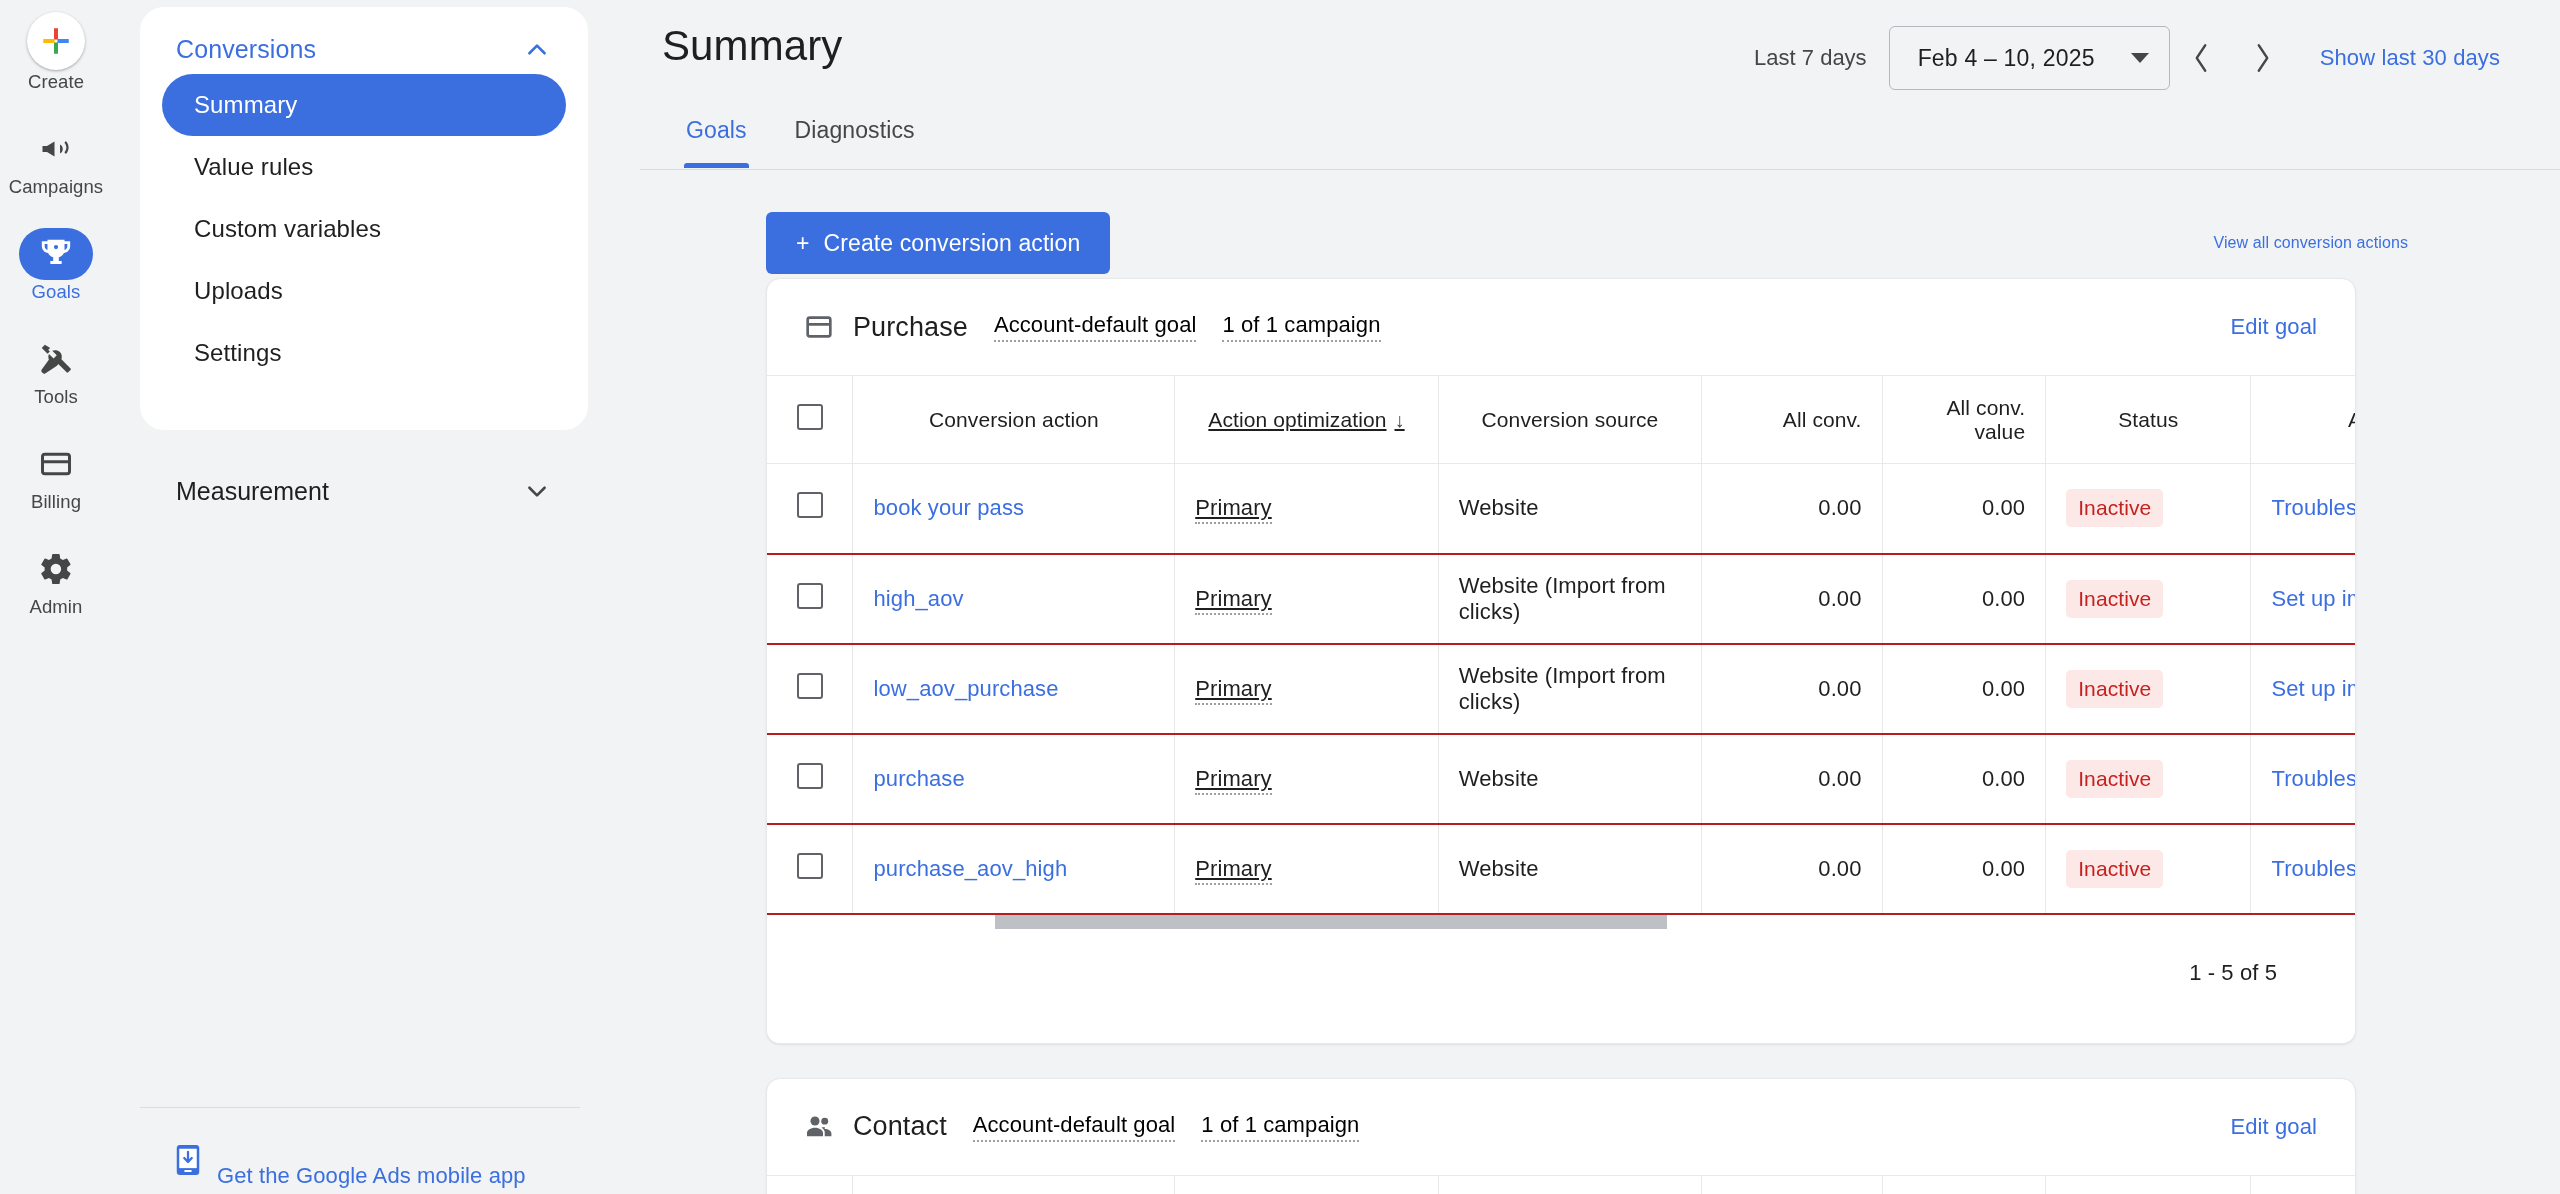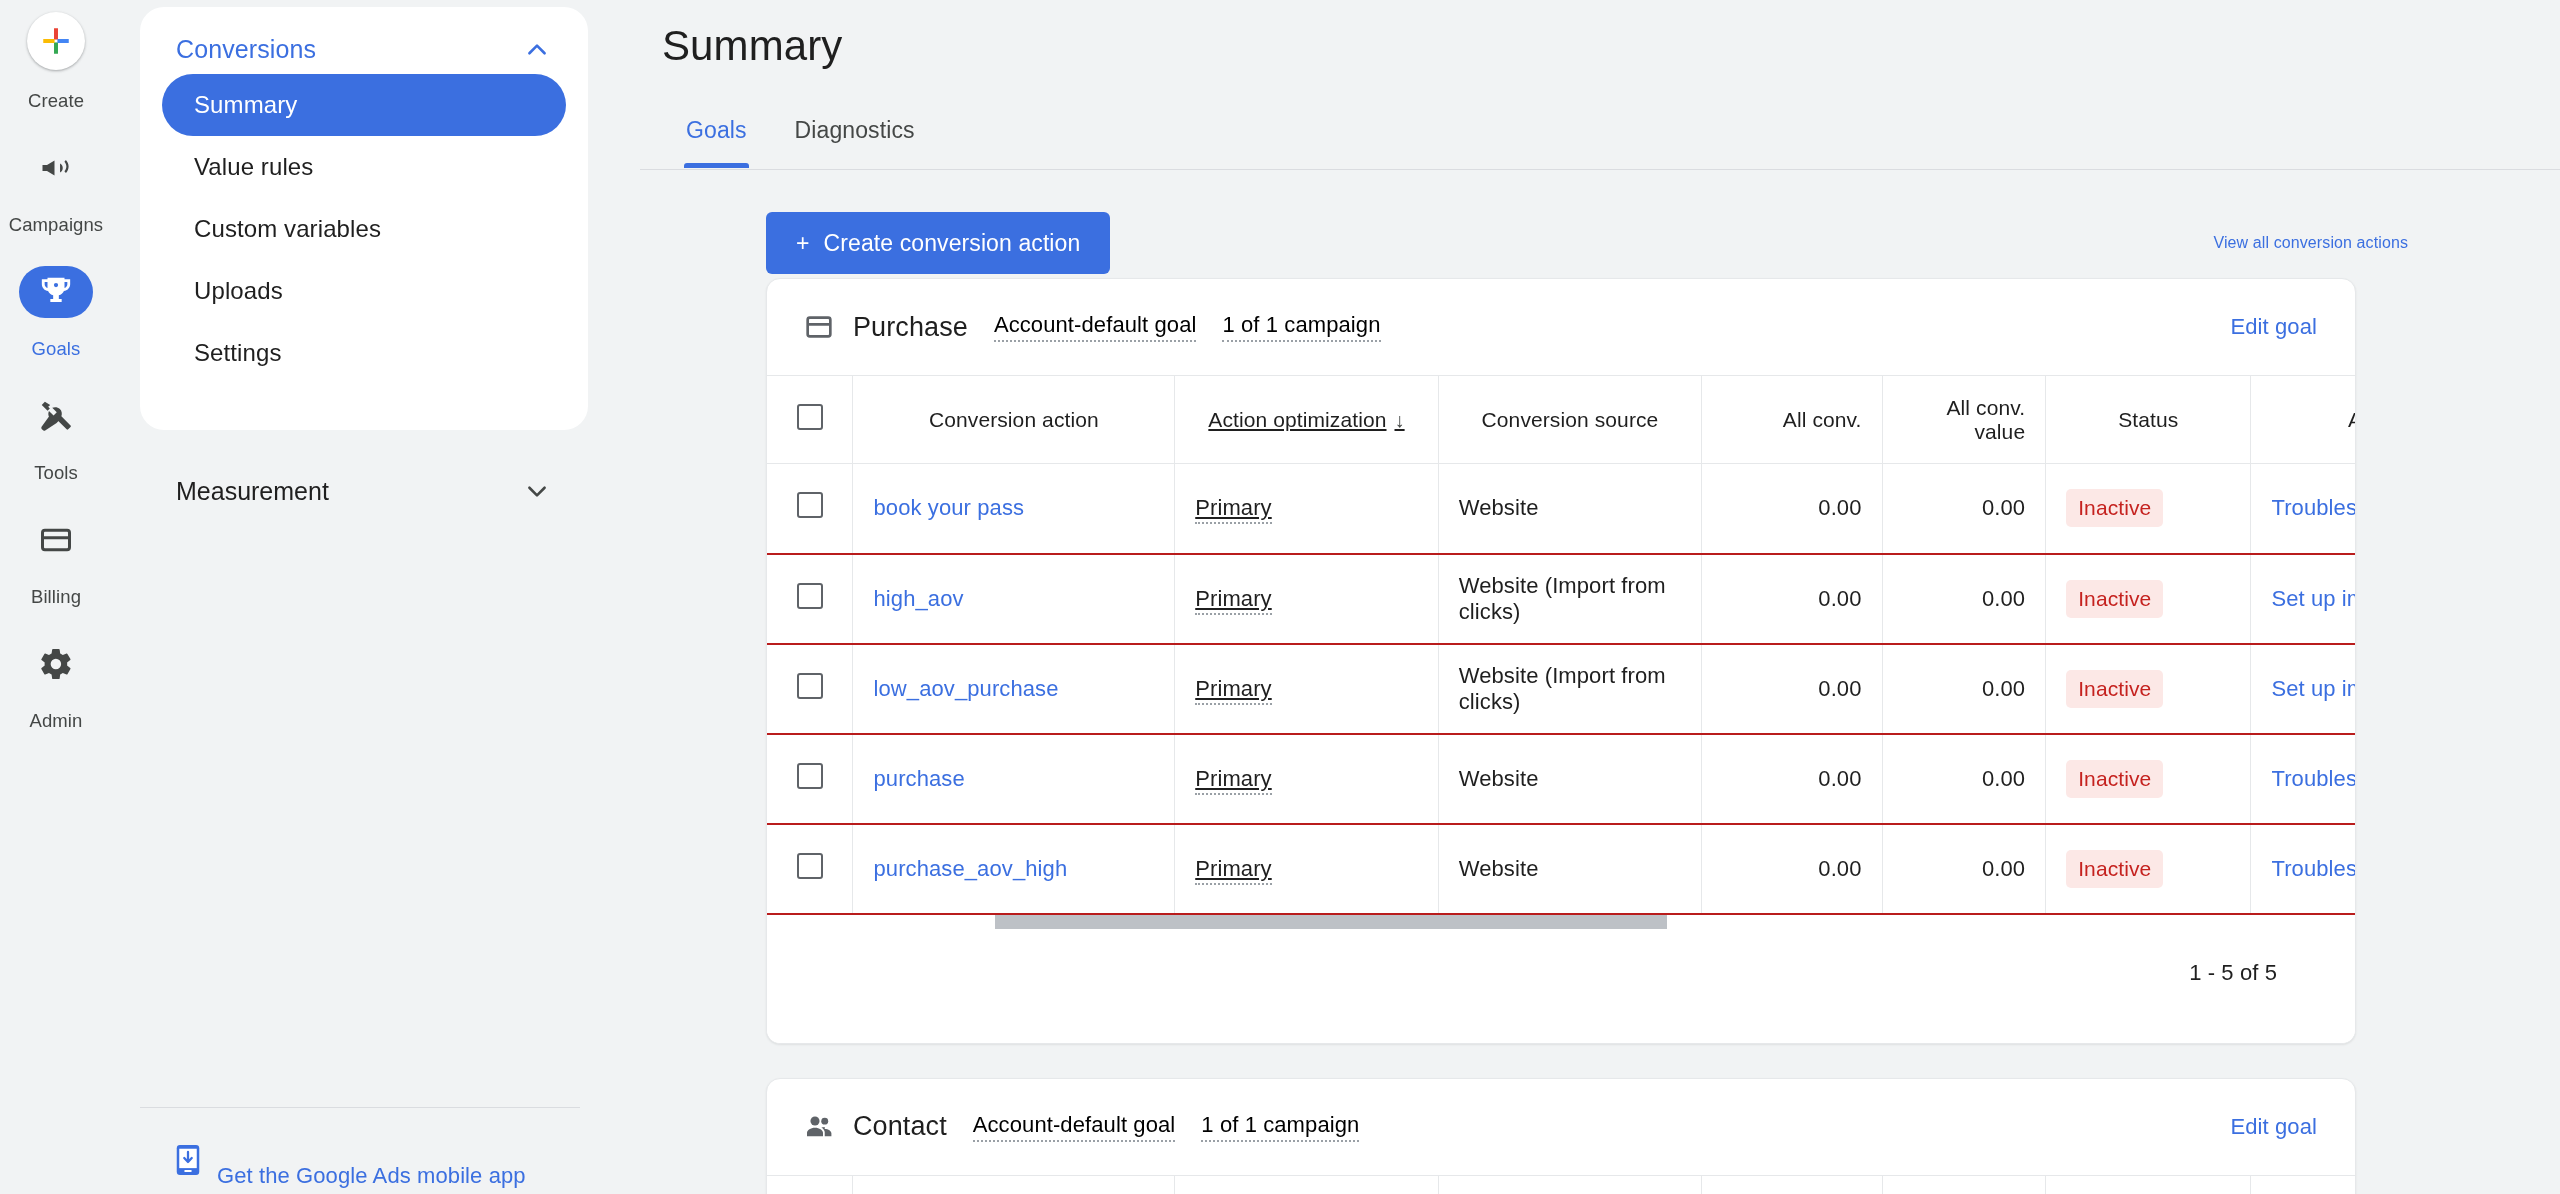--- a/index.html
+++ b/index.html
@@ -26,21 +26,21 @@
     width: 74px; height: 52px; border-radius: 26px;
     display: flex; align-items: center; justify-content: center;
     color: #444746;
   }
   .rail-icon-wrap.active { background: #3b6fe0; color: #fff; }
   .rail-icon-wrap.create {
     background: #fff; border-radius: 50%; width: 58px; height: 58px;
     box-shadow: 0 1px 3px rgba(60,64,67,.3), 0 1px 2px rgba(60,64,67,.15);
   }
   .rail-label {
-    font-size: 18.5px; color: #444746; margin-top: 20px; letter-spacing: .1px;
+    font-size: 18.5px; color: #444746; margin-top: 1px; letter-spacing: .1px;
   }
   .rail-label.active { color: #3b6fe0; font-weight: 500; }
 
   
   #navpanel {
     position: absolute; left: 140px; top: 7px; width: 448px;
   }
   #navcard {
     background: #fff; border-radius: 24px; padding: 18px 0 46px 0;
   }
@@ -348,20 +348,41 @@
     </span>
     <span class="txt">Get the Google Ads mobile app</span>
   </div>
 </div>
 
 <div id="main">
 
   <div id="topbar">
     <div id="pagetitle">Summary</div>
 
+    <div id="daterow">
+      <span class="last7">Last 7 days</span>
+
+      <div id="datebox">
+        <span class="dtext">Feb 4 – 10, 2025</span>
+        <span class="caret"></span>
+      </div>
+
+      <div class="navarrow">
+        <svg width="22" height="34" viewBox="0 0 12 24" fill="none" stroke="currentColor" stroke-width="1.6" stroke-linecap="round" stroke-linejoin="round">
+            <polyline points="9,3 3,12 9,21"></polyline>
+          </svg>
+      </div>
+      <div class="navarrow">
+        <svg width="22" height="34" viewBox="0 0 12 24" fill="none" stroke="currentColor" stroke-width="1.6" stroke-linecap="round" stroke-linejoin="round">
+            <polyline points="3,3 9,12 3,21"></polyline>
+          </svg>
+      </div>
+
+      <span id="show30">Show last 30 days</span>
+    </div>
   </div>
 
   <div id="tabs">
     <div class="tab active">
       <span>Goals</span>
     </div>
     <div class="tab">
       <span>Diagnostics</span>
     </div>
   </div>

